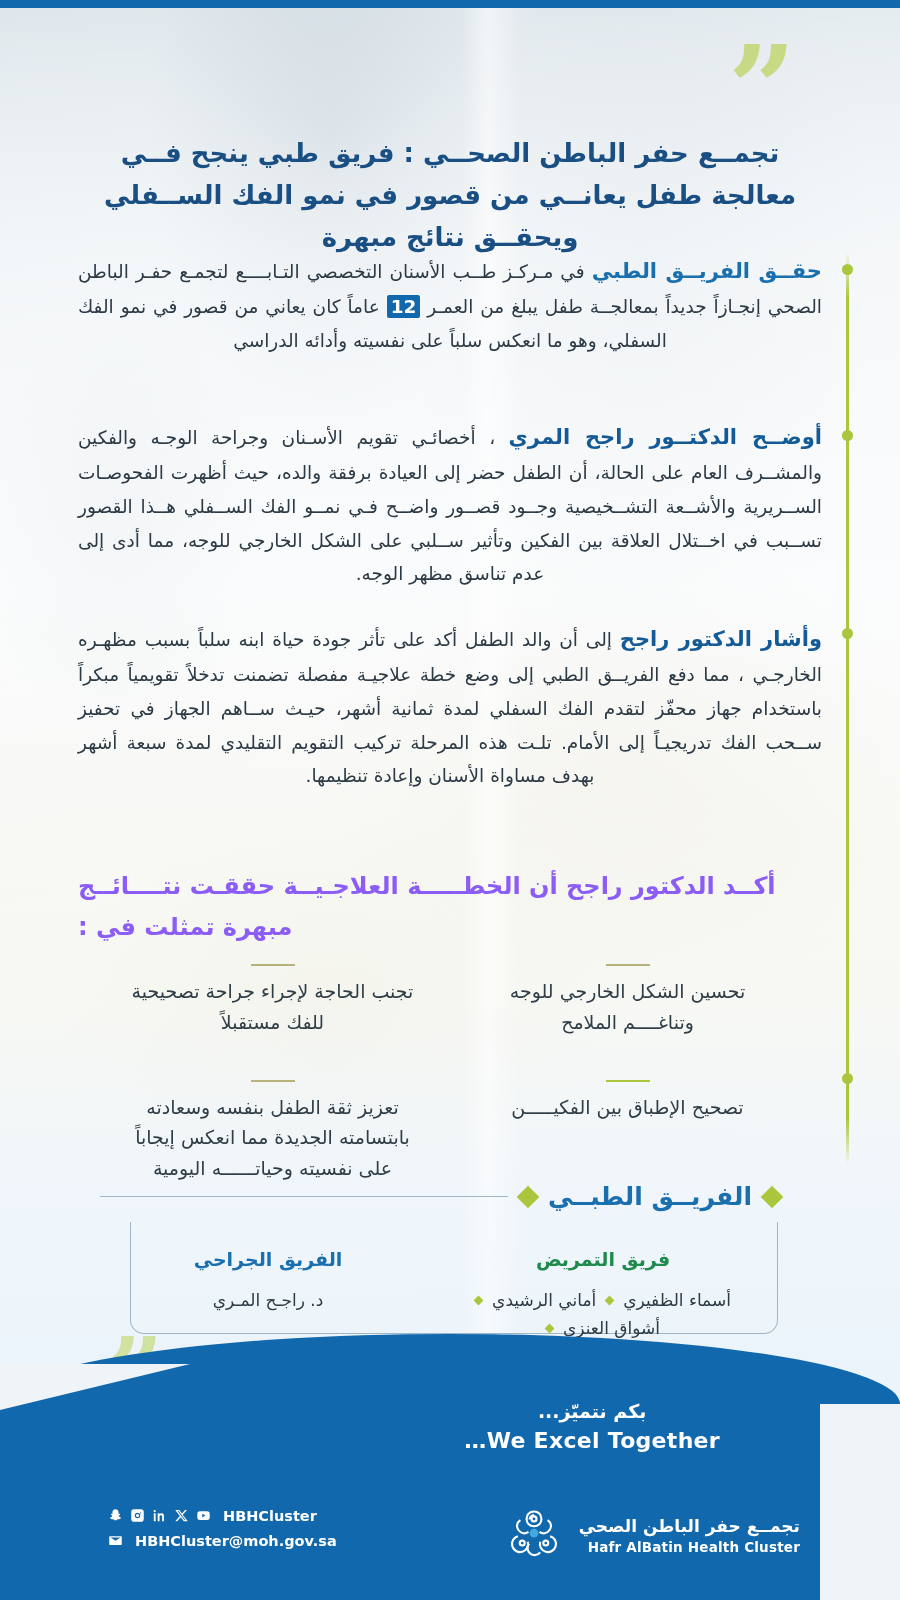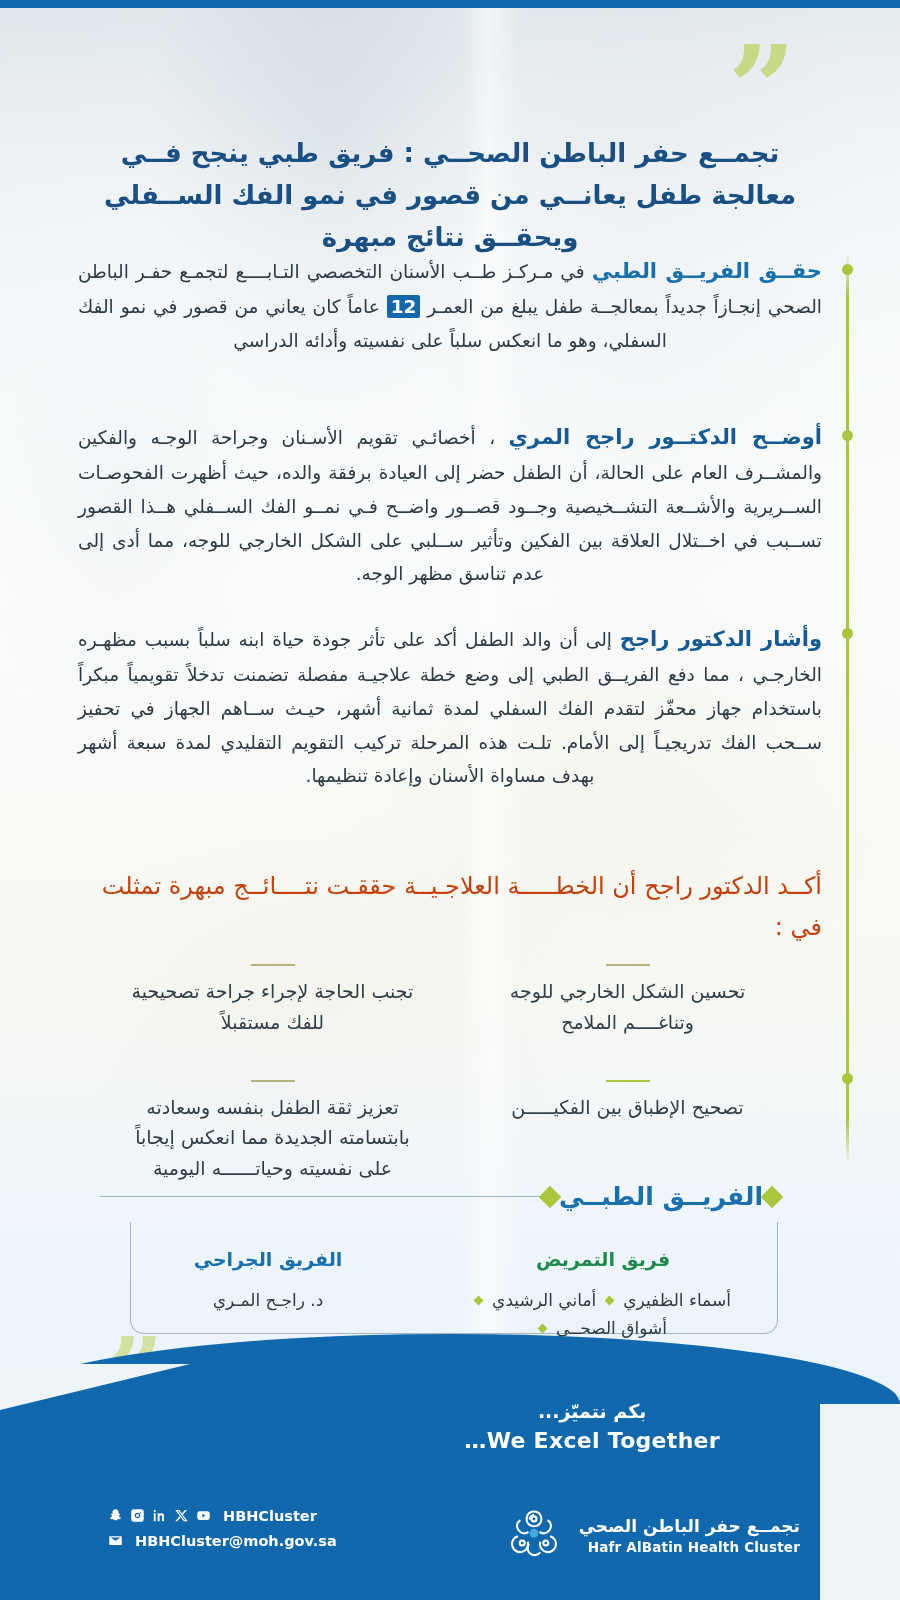--- a/index.html
+++ b/index.html
@@ -145,24 +145,24 @@
   #p1 { top: 252px; }
   #p2 { top: 418px; }
   #p3 { top: 620px; }
 
   
   .results-head {
     position: absolute;
     top: 866px; right: 78px;
     width: 744px;
     font-size: 24px;
-    font-weight: 400;
+    font-weight: 700;
     line-height: 1.7;
-    color: #c2410c;
-    text-align: right;
+    color: #8b5cf6;
+    text-align: left;
   }
 
   
   .results-grid {
     position: absolute;
     top: 958px; right: 110px;
     width: 680px;
     display: grid;
     grid-template-columns: 1fr 1fr;
     column-gap: 30px;
@@ -185,21 +185,21 @@
   }
 
   
   .team-title-row {
     position: absolute;
     top: 1182px; right: 120px;
     width: 680px;
     display: flex;
     align-items: center;
     justify-content: space-between;
-    gap: 1px;
+    gap: 12px;
     z-index: 14;
   }
   .team-title {
     font-size: 25px;
     font-weight: 700;
     color: #1a6fae;
     letter-spacing: 1px;
     white-space: nowrap;
   }
   .diamond {
@@ -410,21 +410,21 @@
     <div class="team-cols">
       <div class="team-col nursing">
         <div class="team-col-title green">فريق التمريض</div>
         <div class="member-row">
           <span class="member-name">أسماء الظفيري</span>
           <span class="bullet"></span>
           <span class="member-name">أماني الرشيدي</span>
           <span class="bullet"></span>
         </div>
         <div class="member-row">
-          <span class="member-name">أشواق الصحــي</span>
+          <span class="member-name">أشواق العنزي</span>
           <span class="bullet"></span>
         </div>
       </div>
 
       <div class="team-col surgical">
         <div class="team-col-title">الفريق الجراحي</div>
         <div class="member-row">
           <span class="member-name">د. راجـح المـري</span>
         </div>
       </div>

